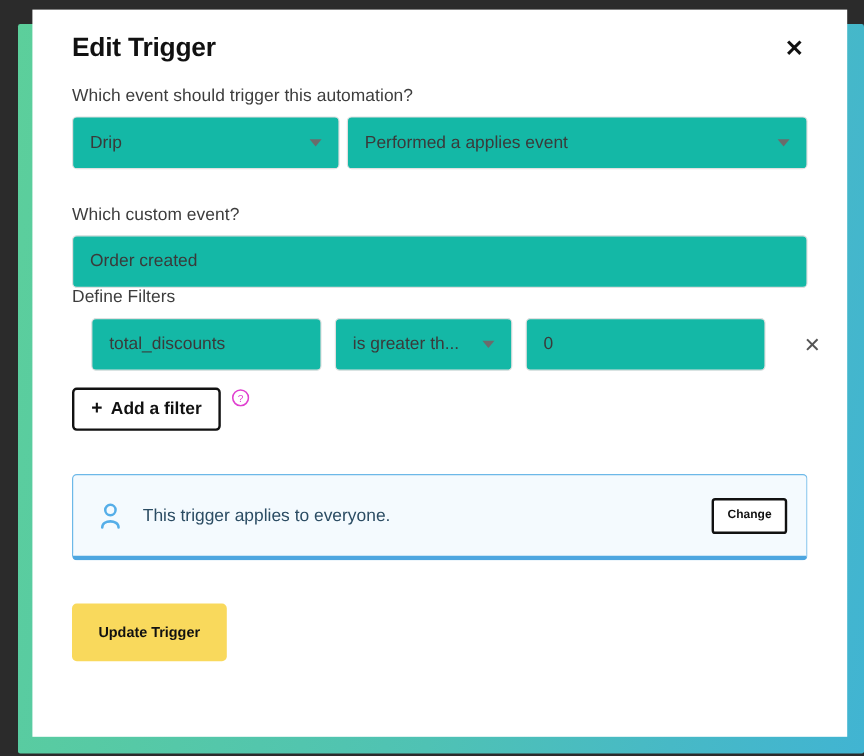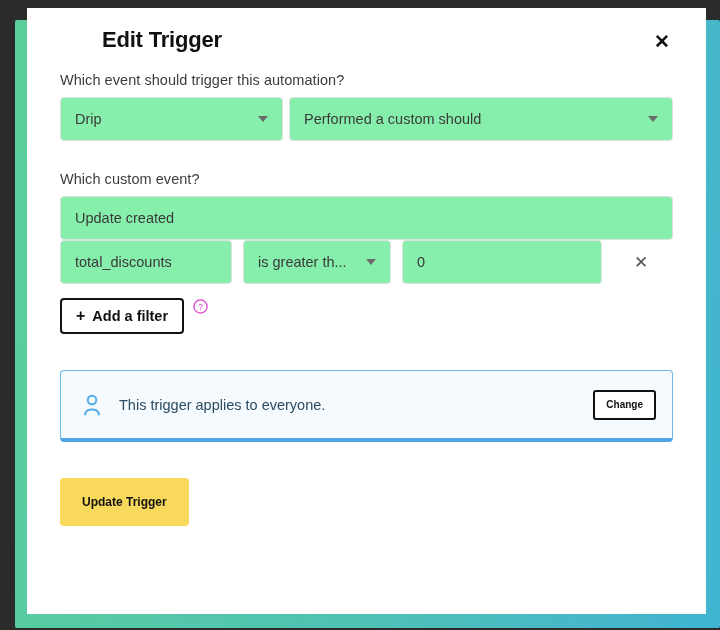--- a/index.html
+++ b/index.html
@@ -37,21 +37,20 @@
     background: #ffffff;
     padding: 0 33px;
   }
 
   
   .modal-header {
     position: relative;
     height: 64px;
     display: flex;
     align-items: center;
-    margin-left: 42px;
   }
   .modal-title {
     font-size: 22px;
     font-weight: bold;
     color: #111111;
     letter-spacing: -0.2px;
   }
   .close-btn {
     position: absolute;
     right: 0px;
@@ -74,21 +73,21 @@
     color: #3d3d3d;
     margin-bottom: 9px;
     letter-spacing: 0.05px;
   }
 
   
   .control {
     height: 44px;
     border: 1px solid #e0e0e0;
     border-radius: 4px;
-    background: #86efac;
+    background: #14b8a6;
     display: flex;
     align-items: center;
     padding: 17px 14px;
     font-size: 14.5px;
     color: #3a3a3a;
     position: relative;
     cursor: pointer;
   }
   .control .value { flex: 1; white-space: nowrap; overflow: hidden; }
 
@@ -114,21 +113,21 @@
   .block { }
   .custom-event-box { width: 100%; }
 
   
   .row-filter {
     display: flex;
     align-items: center;
     gap: 11px;
     margin-bottom: 14px;
   }
-  .f-field { width: 172px; flex: none; }
+  .f-field { width: 192px; flex: none; margin-left: 16px; }
   .f-op    { width: 148px; flex: none; }
   .f-val   { width: 200px; flex: none; }
   .f-remove {
     width: 22px; height: 22px;
     display: flex; align-items: center; justify-content: center;
     font-size: 17px; color: #555555; cursor: pointer;
     margin-left: 17px;
     flex: none;
   }
 
@@ -223,36 +222,37 @@
 
   
   <div class="block">
     <div class="field-label">Which event should trigger this automation?</div>
     <div class="row-event">
       <div class="control sel-source">
         <span class="value">Drip</span>
         <span class="caret"></span>
       </div>
       <div class="control sel-event">
-        <span class="value">Performed a custom should</span>
+        <span class="value">Performed a applies event</span>
         <span class="caret"></span>
       </div>
     </div>
   </div>
 
   
   <div class="block">
     <div class="field-label">Which custom event?</div>
     <div class="control custom-event-box">
-      <span class="value">Update created</span>
+      <span class="value">Order created</span>
     </div>
   </div>
 
   
   <div>
+    <div class="field-label">Define Filters</div>
 
     <div class="row-filter">
       <div class="control f-field">
         <span class="value">total_discounts</span>
       </div>
       <div class="control f-op">
         <span class="value">is greater th...</span>
         <span class="caret"></span>
       </div>
       <div class="control f-val">

